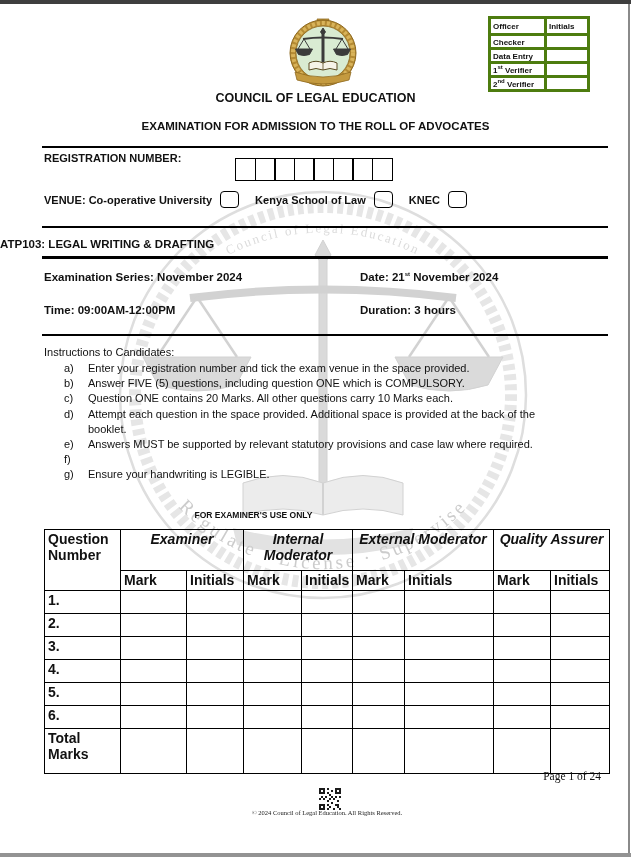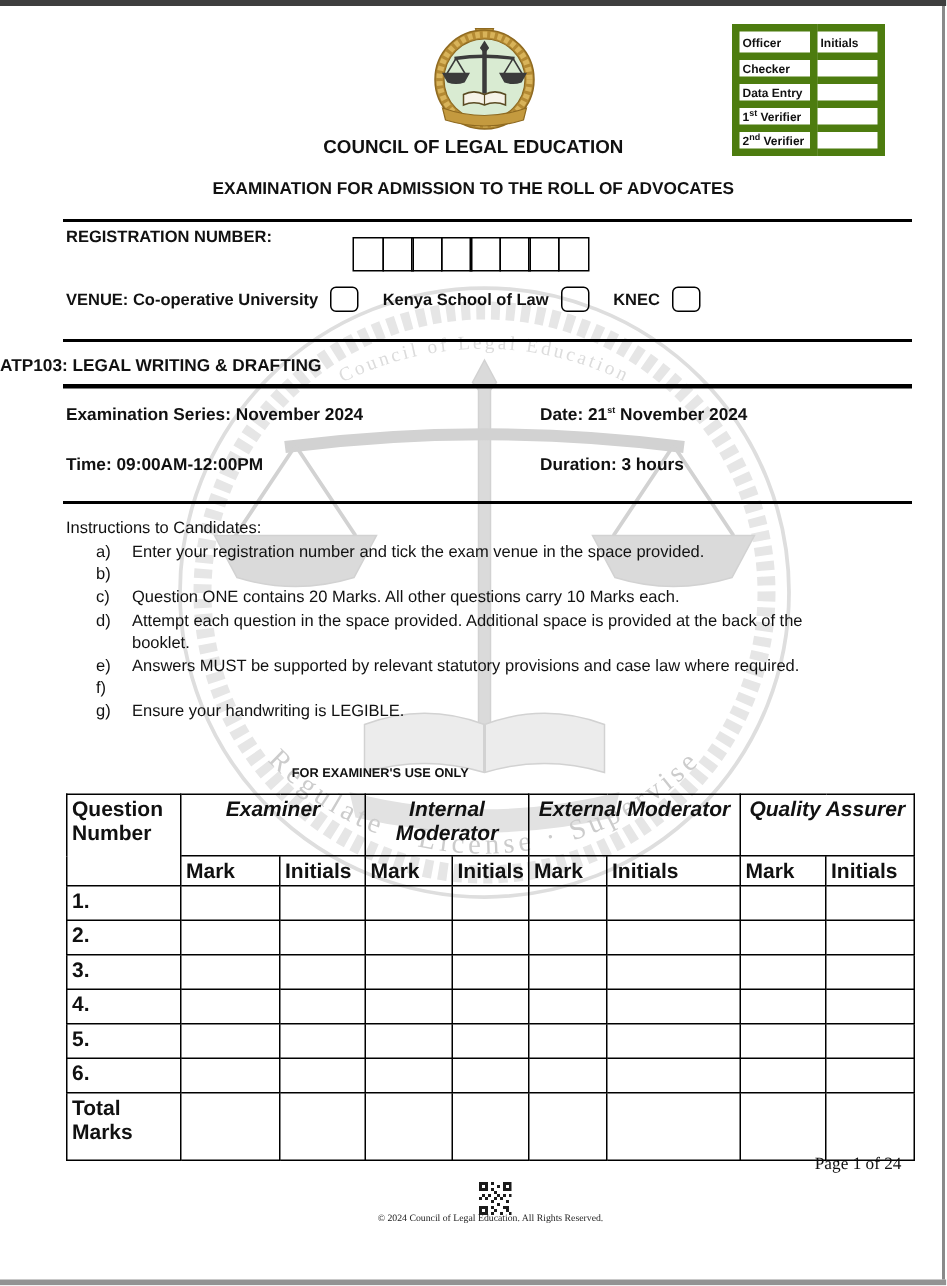--- a/index.html
+++ b/index.html
@@ -10,21 +10,21 @@
   .edge-right{position:absolute;right:1px;top:4px;bottom:4px;width:2px;background:#8a8a8a;}
 
   
   .wm{position:absolute;left:40px;top:185px;z-index:0;pointer-events:none;}
 
   .content{position:relative;z-index:1;}
 
   
   .officer{position:absolute;left:488px;top:16px;width:102px;border-collapse:collapse;
            font-size:8px;font-weight:bold;}
-  .officer td{border:5px solid #4d7c0f;padding:0 2px;height:11px;vertical-align:middle;}
+  .officer td{border:3px solid #4d7c0f;padding:0 2px;height:11px;vertical-align:middle;}
   .officer tr.hd td{height:14px;}
   .officer td.ini{width:36px;}
   sup{font-size:6px;}
 
   .logo{position:absolute;left:287px;top:17px;}
 
   .org-title{position:absolute;left:0;top:91px;width:631px;text-align:center;
              font-size:12.5px;font-weight:bold;}
   .exam-title{position:absolute;left:0;top:120px;width:631px;text-align:center;
               font-size:11.5px;font-weight:bold;}
@@ -188,20 +188,21 @@
     <div class="rule r4"></div>
 
     <div class="instr">
       <div class="instr-head">Instructions to Candidates:</div>
       <div class="instr-item">
         <span>a)</span>
         <span>Enter your registration number and tick the exam venue in the space provided.</span>
       </div>
       <div class="instr-item">
         <span>b)</span>
+        <span>Answer FIVE (5) questions, including question ONE which is COMPULSORY.</span>
       </div>
       <div class="instr-item">
         <span>c)</span>
         <span>Question ONE contains 20 Marks. All other questions carry 10 Marks each.</span>
       </div>
       <div class="instr-item">
         <span>d)</span>
         <span>Attempt each question in the space provided. Additional space is provided at the back of the booklet.</span>
       </div>
       <div class="instr-item">

